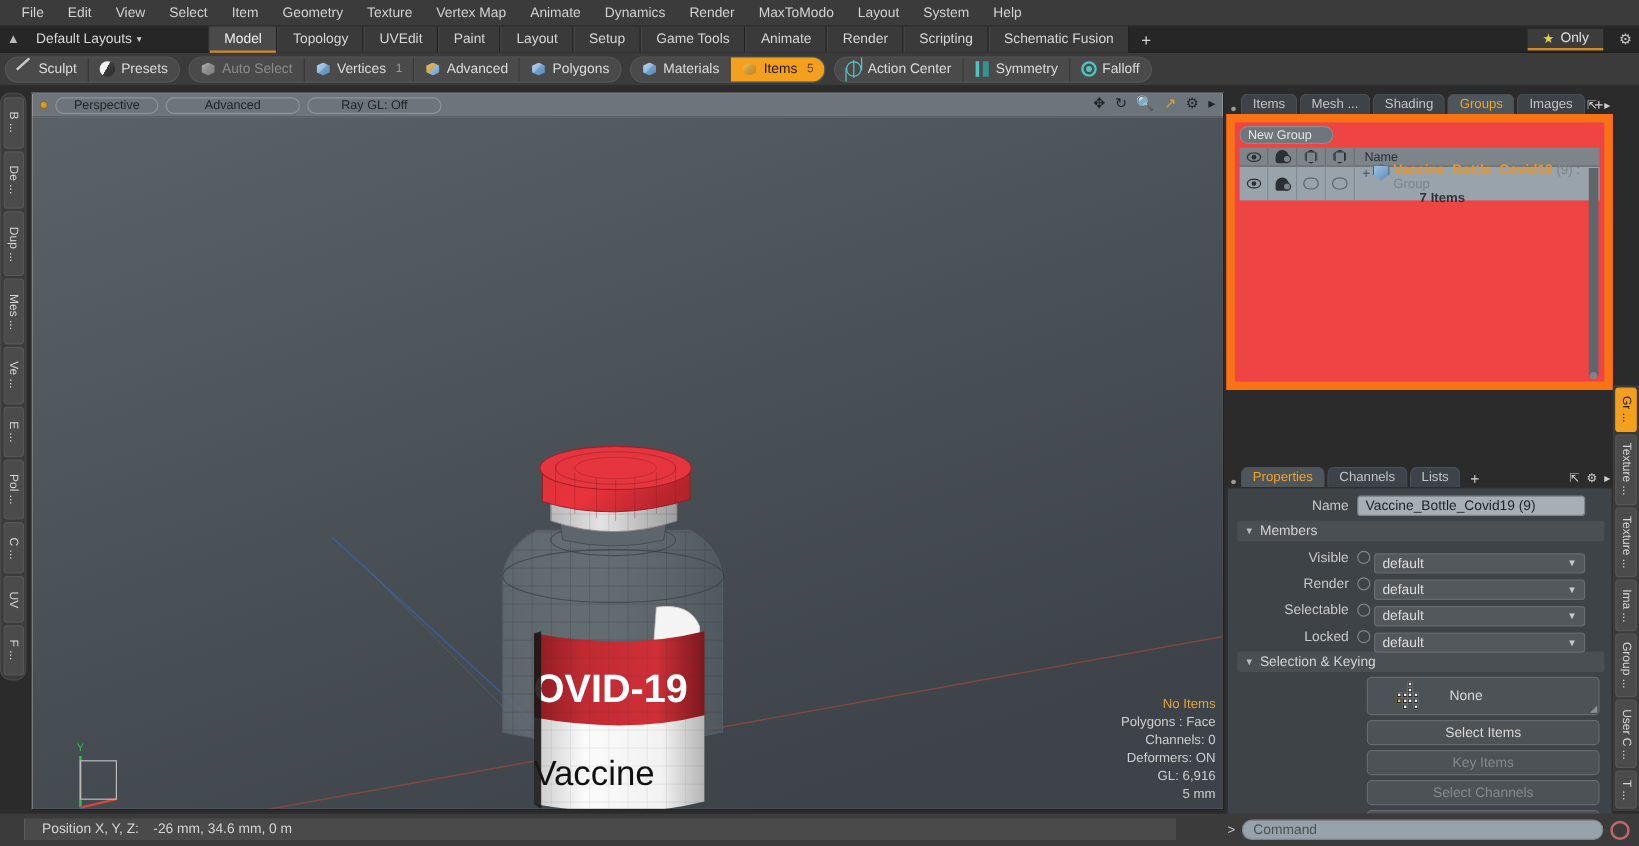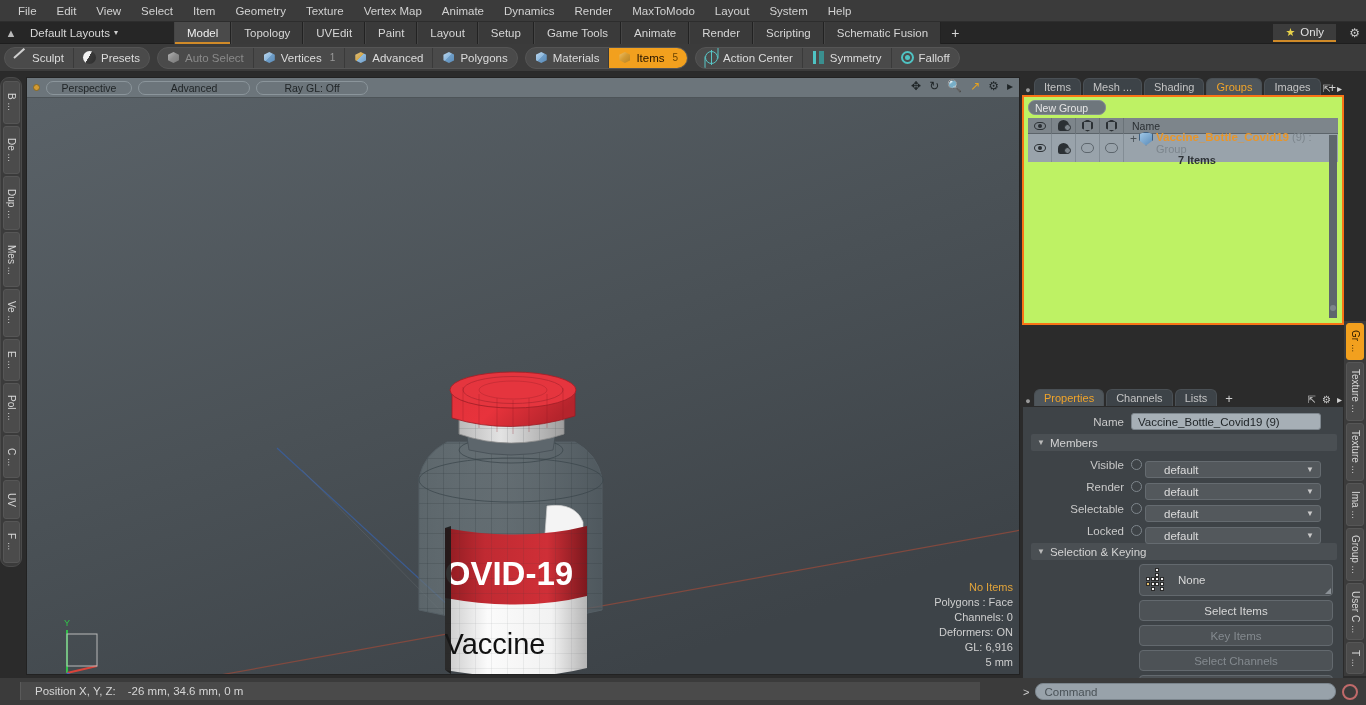--- a/index.html
+++ b/index.html
@@ -184,21 +184,21 @@
   .tabrow .lead{ width:12px; display:flex; align-items:center; justify-content:center; color:#9a9a9a; font-size:9px;}
   .ptab{
     padding:0 9px; height:17px; display:flex; align-items:center; font-size:11px;
     color:#c4c4c4; background:#3d4348; border-radius:6px 6px 0 0; margin-right:2px;
     border:1px solid #4a5055; border-bottom:none;
   }
   .ptab.active{ background:#4f565b; color:#f0a42a; }
   .tabplus{ padding:0 6px; color:#d0d0d0; font-size:13px; display:flex; align-items:center;}
   .tabtools{ position:absolute; right:2px; bottom:1px; display:flex; gap:6px; align-items:center; color:#cfcfcf; font-size:10px;}
 
-  .groups-panel{ background:#bef264; border:2px solid #f97316; height:230px; position:relative; }
+  .groups-panel{ background:#ef4444; border:7px solid #f97316; height:230px; position:relative; }
   .newgroup-btn{
     margin:3px 0 0 4px; width:78px; height:15px; background:#6e767c; border:1px solid #858d93;
     border-radius:7px; color:#e6e6e6; font-size:10.5px; display:flex; align-items:center; padding-left:6px;
   }
   .grid-head{
     position:absolute; left:4px; top:21px; right:4px; height:16px; background:#7d858b;
     display:flex; align-items:center; border-bottom:1px solid #5c646a;
   }
   .gh-col{ width:24px; height:16px; display:flex; align-items:center; justify-content:center; border-right:1px solid #6a7278;}
   .gh-name{ padding-left:8px; color:#2a2f33; font-size:10.5px; }
@@ -240,32 +240,32 @@
     color:#1d2225; font-size:11.5px; display:flex; align-items:center; padding-left:6px;
   }
   .section{
     background:#4a4f53; height:17px; display:flex; align-items:center; margin:3px 6px 4px 8px;
     padding-left:6px; color:#d3d3d3; font-size:11.5px; border-radius:2px;
   }
   .tri{ font-size:8px; margin-right:5px; color:#b9b9b9; }
   .radio{ width:11px; height:11px; border-radius:50%; border:1.3px solid #7e868c; margin-right:3px; flex:0 0 11px;}
   .dropdown{
     flex:1; height:17px; background:#53585c; border:1px solid #656b70; border-radius:3px;
-    display:flex; align-items:center; padding-left:18px; color:#dcdcdc; font-size:11.5px; position:relative;margin-top:10px;
+    display:flex; align-items:center; padding-left:6px; color:#dcdcdc; font-size:11.5px; position:relative;margin-top:10px;
   }
   .dropdown .dc{ position:absolute; right:6px; font-size:8px; color:#c9c9c9; }
   .btnrow{ display:flex; justify-content:flex-end; padding-right:10px; margin-bottom:4px;}
   .pbtn{
     width:194px; height:21px; background:#4d5256; border:1px solid #63696e; border-radius:4px;
     display:flex; align-items:center; justify-content:center; color:#d8d8d8; font-size:11.5px;
   }
   .pbtn.dis{ color:#848a8f; }
   .nonebox{
     width:194px; height:32px; background:#4d5256; border:1px solid #63696e; border-radius:4px;
-    display:flex; align-items:center; padding-left:6px; gap:8px; color:#d8d8d8; font-size:11.5px; position:relative;
+    display:flex; align-items:center; padding-left:24px; gap:20px; color:#d8d8d8; font-size:11.5px; position:relative;
   }
   .dotgrid{ width:24px; height:24px; position:relative; }
   .dotgrid i{ position:absolute; width:4px; height:4px; background:#f0f0f0; border:1px solid #2a2a2a;}
   .nonebox .corner{ position:absolute; right:1px; bottom:1px; width:0;height:0;border-left:6px solid transparent;border-bottom:6px solid #8b9197;}
 
   
   .bottombar{
     position:absolute; left:0; bottom:0; width:1366px; height:27px; background:#3b3b3b;
     display:flex; align-items:center;
   }

